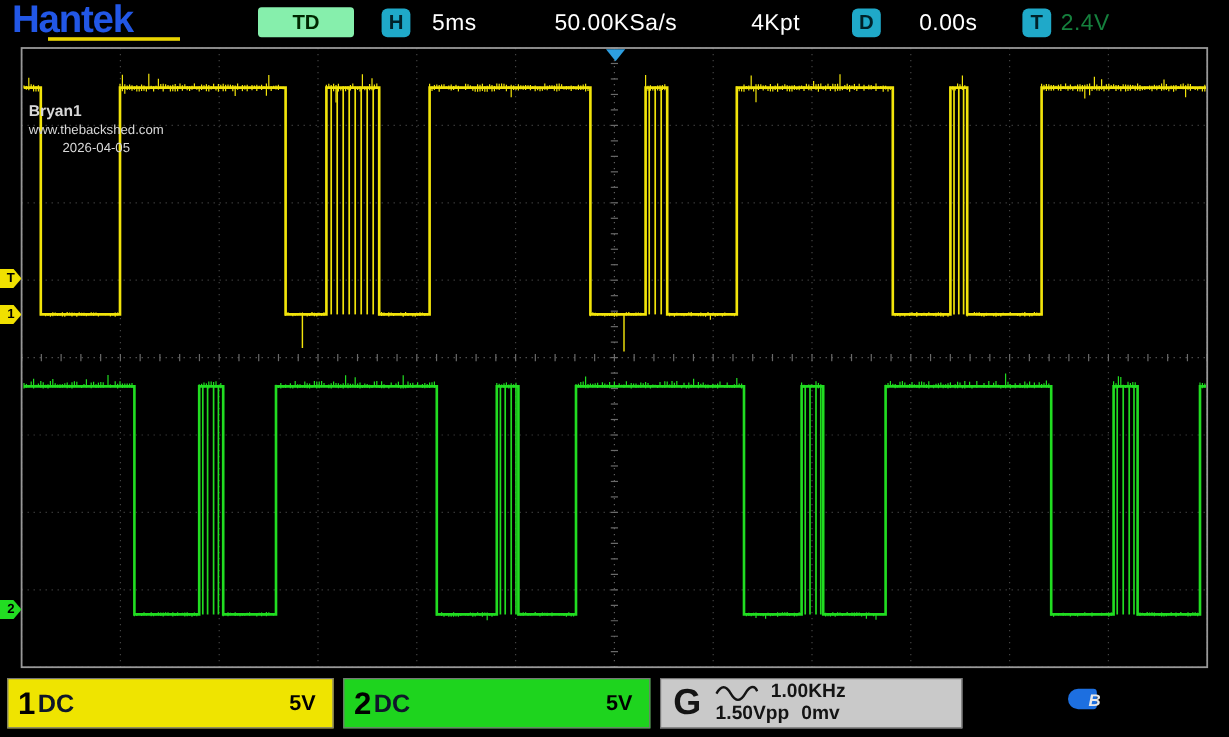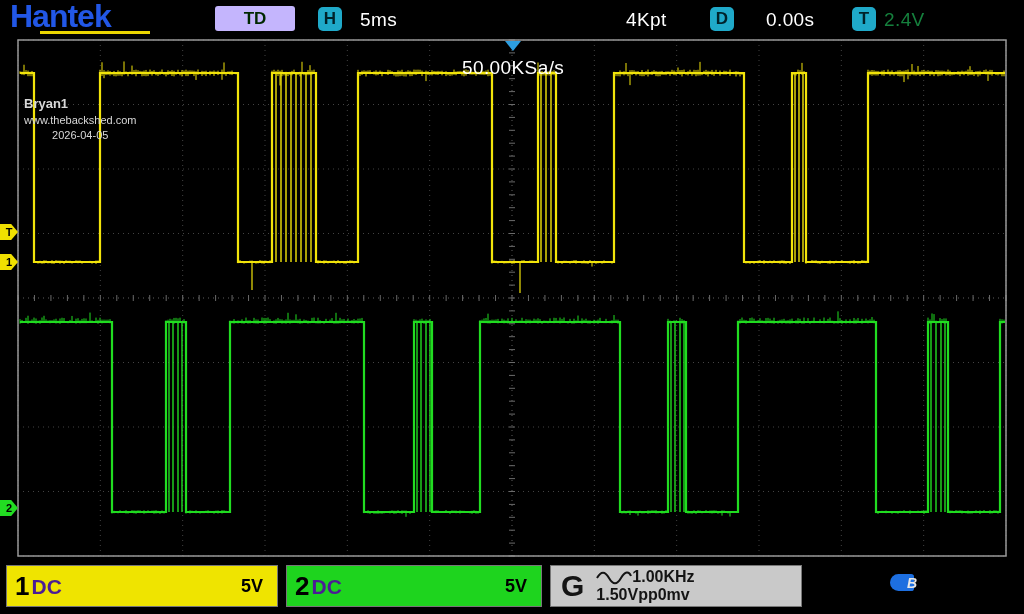--- a/index.html
+++ b/index.html
@@ -4,56 +4,56 @@
 <style>
   html,body{margin:0;padding:0;background:#000;}
   body{width:1024px;height:614px;position:relative;font-family:"Liberation Sans",sans-serif;}
   .scope{position:absolute;left:0;top:0;width:1024px;height:614px;background:#000;overflow:hidden;}
   #scope-svg{position:absolute;left:0;top:0;}
 
   
   .topbar{position:absolute;left:0;top:0;width:1024px;height:38px;background:#000;}
   .logo{position:absolute;left:10px;top:-2px;font-size:32px;font-weight:bold;letter-spacing:-1px;color:#2257e6;}
   .logo-underline{position:absolute;left:40px;top:31px;width:110px;height:3px;background:#e9d400;}
-  .tdbox{position:absolute;left:215px;top:6px;width:80px;height:25px;background:#c4b5fd;border-radius:3px;
+  .tdbox{position:absolute;left:215px;top:6px;width:80px;height:25px;background:#86efac;border-radius:3px;
          color:#002800;font-weight:bold;font-size:17px;text-align:center;line-height:25px;}
   .badge{position:absolute;top:7px;width:24px;height:24px;background:#1fa9c9;border-radius:5px;
          color:#00222a;font-weight:bold;font-size:17px;text-align:center;line-height:24px;}
   #b-h{left:318px;} #b-d{left:710px;} #b-t{left:852px;}
   .val{position:absolute;top:9px;color:#fff;font-weight:normal;font-size:19px;letter-spacing:.4px;}
-  #v-timebase{left:360px;} #v-srate{left:462px;margin-top:48px;} #v-depth{left:626px;} #v-delay{left:766px;}
+  #v-timebase{left:360px;} #v-srate{left:462px;} #v-depth{left:626px;} #v-delay{left:766px;}
   #v-trig{left:884px;color:#15803d;}
 
   
-  .overlay{position:absolute;left:24px;top:95px;color:#d8d8d8;}
+  .overlay{position:absolute;left:24px;top:84px;color:#d8d8d8;}
   .ol1{font-size:13px;font-weight:bold;line-height:18px;}
   .ol2,.ol3{font-size:11px;line-height:15px;text-align:center;}
 
   
   .trig-top{position:absolute;left:505px;top:41px;width:0;height:0;
             border-left:8px solid transparent;border-right:8px solid transparent;border-top:10px solid #2d9ee0;}
   .lmark{position:absolute;left:0;width:18px;height:16px;font-size:11px;font-weight:bold;color:#000;
          text-align:center;line-height:16px;clip-path:polygon(0 0,62% 0,100% 50%,62% 100%,0 100%);}
   .mT{top:224px;background:#f0e000;}
   .m1{top:254px;background:#f0e000;}
   .m2{top:500px;background:#22dd22;}
 
   
   .botbar{position:absolute;left:0;top:560px;width:1024px;height:54px;background:#000;}
   .chbox{position:absolute;top:5px;height:42px;display:flex;align-items:center;box-sizing:border-box;border:1px solid #777;}
   .ch1{left:6px;width:272px;background:#efe400;}
   .ch2{left:286px;width:256px;background:#1ed41e;}
   .chnum{font-size:26px;font-weight:bold;color:#000;margin-left:8px;}
-  .chcoup{font-size:21px;font-weight:bold;color:#4c1d95;margin-left:2px;margin-top:2px;}
+  .chcoup{font-size:21px;font-weight:bold;color:#0f172a;margin-left:2px;margin-top:2px;}
   .chscale{margin-left:auto;margin-right:14px;font-size:18px;font-weight:bold;color:#000;}
   .genbox{position:absolute;left:550px;top:5px;width:252px;height:42px;background:#c9c9c9;border:1px solid #777;
           box-sizing:border-box;display:flex;align-items:center;}
   .glabel{font-size:30px;font-weight:bold;color:#141414;margin-left:10px;}
   .gencol{display:flex;flex-direction:column;margin-left:12px;color:#141414;font-weight:bold;font-size:16px;line-height:18px;}
-  .genrow{display:flex;align-items:center;}
+  .genrow{display:flex;align-items:center;gap:10px;}
   .genrow .sine{margin-top:2px;}
   .battery{position:absolute;left:890px;top:14px;display:flex;align-items:center;}
   .batt-pill{width:24px;height:17px;background:#1d6fe0;border-radius:9px 3px 3px 9px;}
   .batt-b{color:#e8e8e8;font-weight:bold;font-style:italic;font-size:14px;margin-left:-7px;}
 </style>
 </head>
 <body>
 
 <div class="scope">
 

